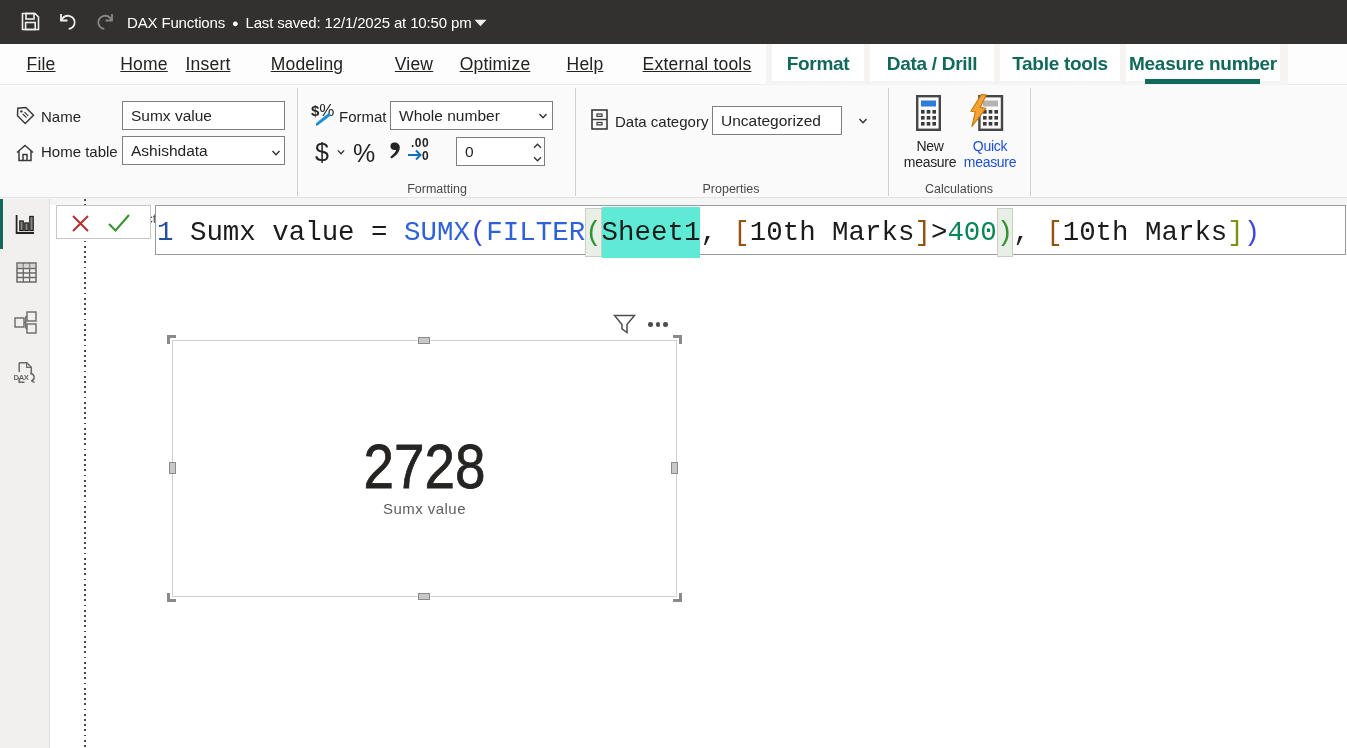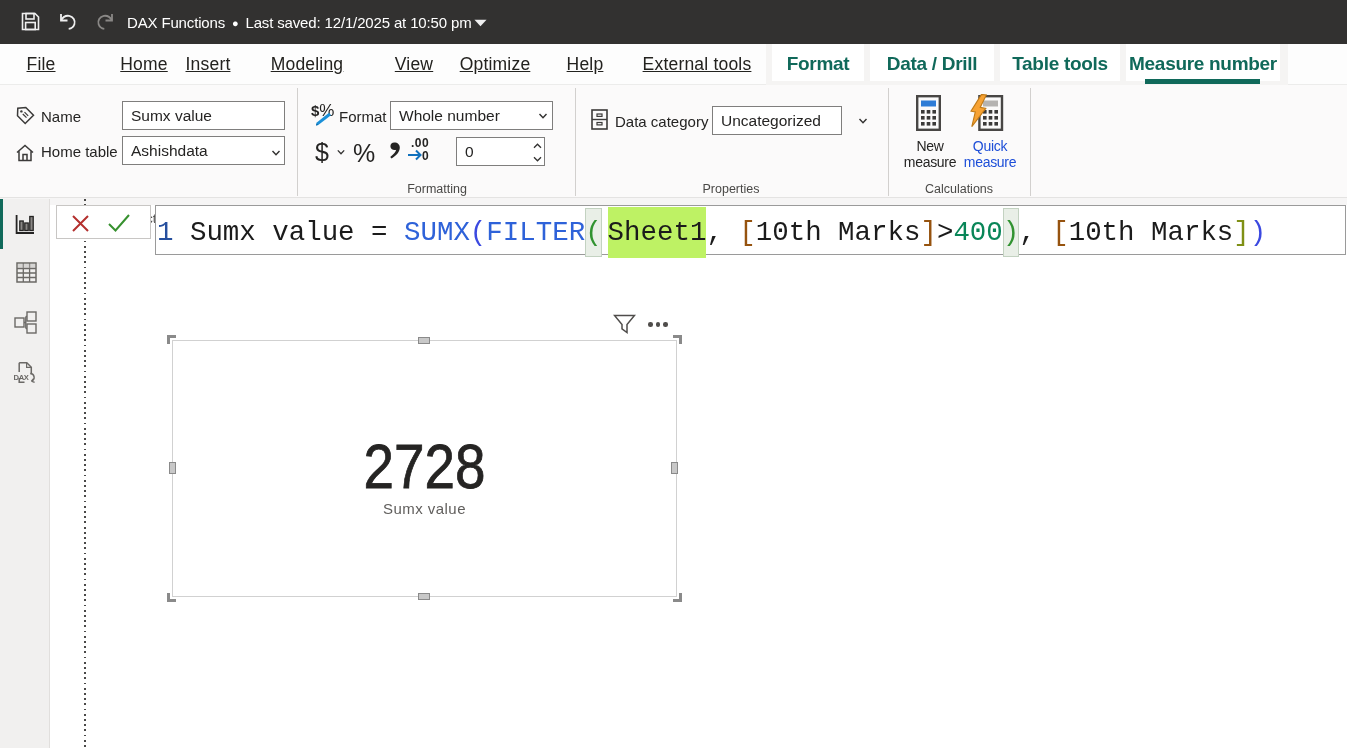--- a/index.html
+++ b/index.html
@@ -39,21 +39,21 @@
     border:1px solid #9a9a9a; }
   #formula { position:absolute; left:1px; top:3px; height:48px; line-height:48px;
     font-family:"Liberation Mono", monospace; font-size:27.45px; letter-spacing:0px; white-space:pre; color:#1b1b1b; }
   .fx-blue { color:#2e62d9; }
   .fx-par1 { color:#3b49e0; }
   .fx-green { color:#319331; }
   .fx-brown { color:#96530f; }
   .fx-olive { color:#7f9015; }
   .fx-num { color:#098658; }
   .fx-ln { color:#264f9e; }
-  .fx-sel { background:#bef264; padding:10px 0;margin-left:6px; }
+  .fx-sel { background:#5eead4; padding:10px 0; }
   .fx-hl { background:#e9efe7; box-shadow:0 0 0 1px #c3d2c1 inset; padding:9px 0; }
   
   #sidebar { position:absolute; left:0; top:199px; width:50px; height:549px; background:#f1f0ef;
     border-right:1px solid #e1dfdd; }
   #activebar { position:absolute; left:0; top:199px; width:3px; height:50px; background:#10695a; }
   
   #visual { position:absolute; left:172px; top:340px; width:505px; height:257px; background:#fff;
     border:1px solid #d1d1d1; }
   .handle-c { position:absolute; width:9px; height:9px; }
   .handle-m { position:absolute; width:12px; height:7px; background:#c8c8c8; border:1px solid #8a8a8a; }

